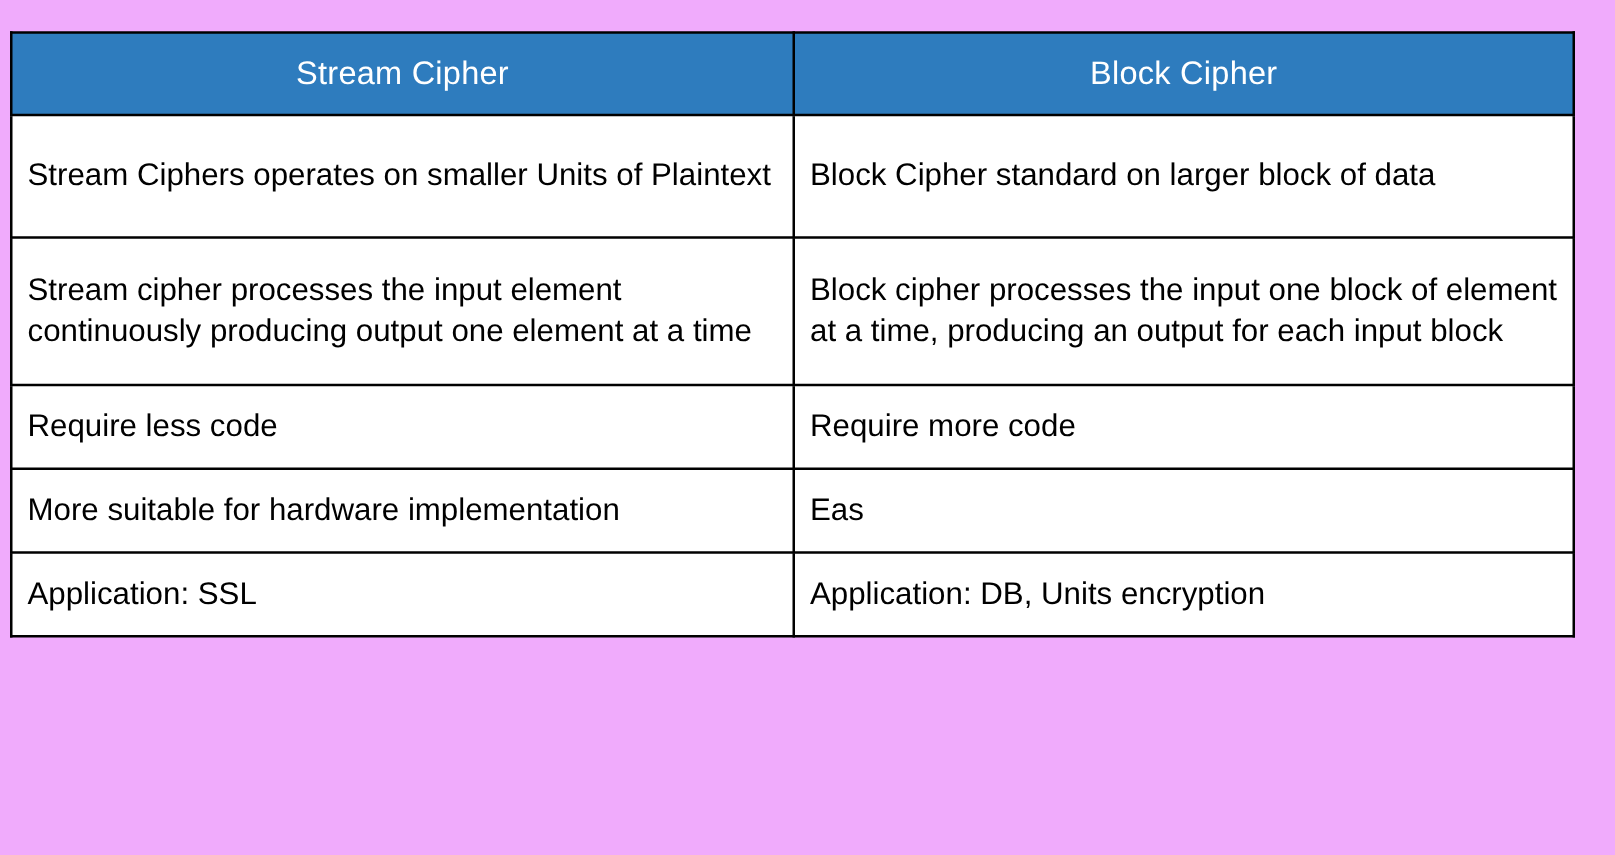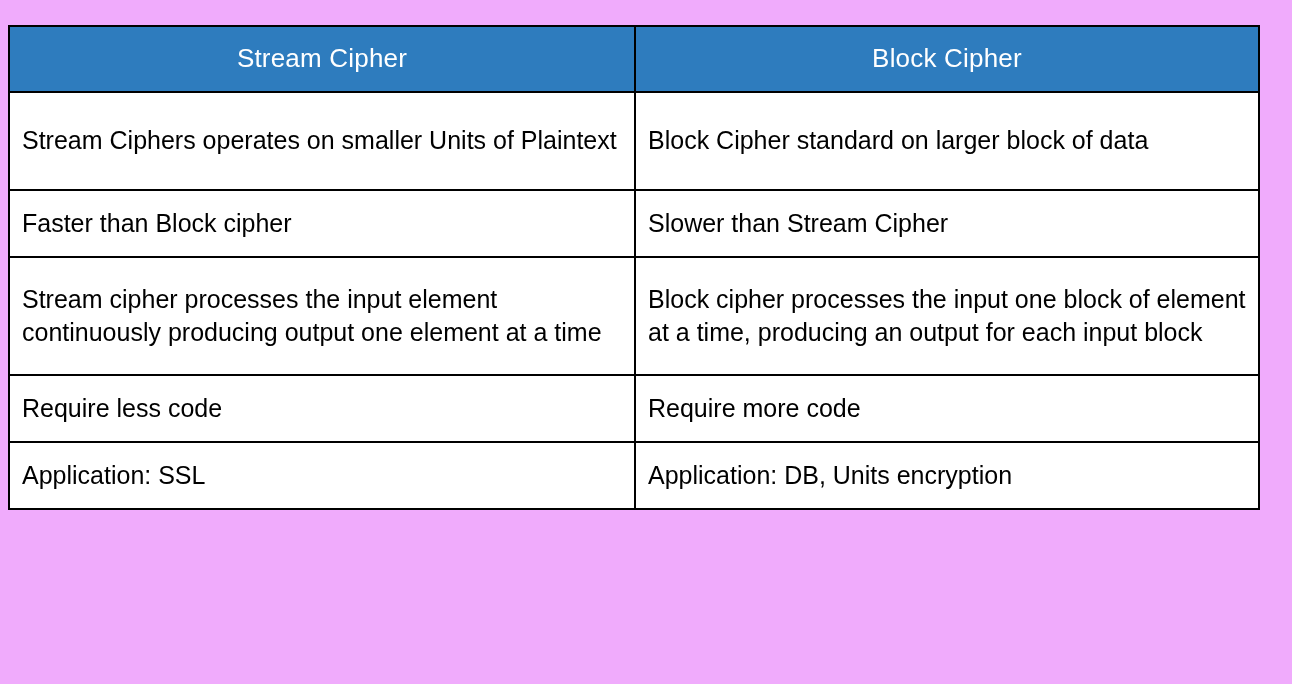--- a/index.html
+++ b/index.html
@@ -82,35 +82,35 @@
       </tr>
     </thead>
 
     <tbody>
 
       <tr class="row-h2">
         <td>Stream Ciphers operates on smaller Units of Plaintext</td>
         <td>Block Cipher standard on larger block of data</td>
       </tr>
 
-      <tr class="row-h1">
-        <td>Faster than Block cipher</td>
-        <td>Slower than Stream Cipher</td>
-      </tr>
 
       <tr class="row-h3">
         <td>Stream cipher processes the input element continuously producing output one element at a time</td>
         <td>Block cipher processes the input one block of element at a time, producing an output for each input block</td>
       </tr>
 
       <tr class="row-h1">
         <td>Require less code</td>
         <td>Require more code</td>
       </tr>
 
+      <tr class="row-h1">
+        <td>More suitable for hardware implementation</td>
+        <td>Eas</td>
+      </tr>
 
 
       <tr class="row-h1">
         <td>Application: SSL</td>
         <td>Application: DB, Units encryption</td>
       </tr>
 
     </tbody>
   </table>
 

